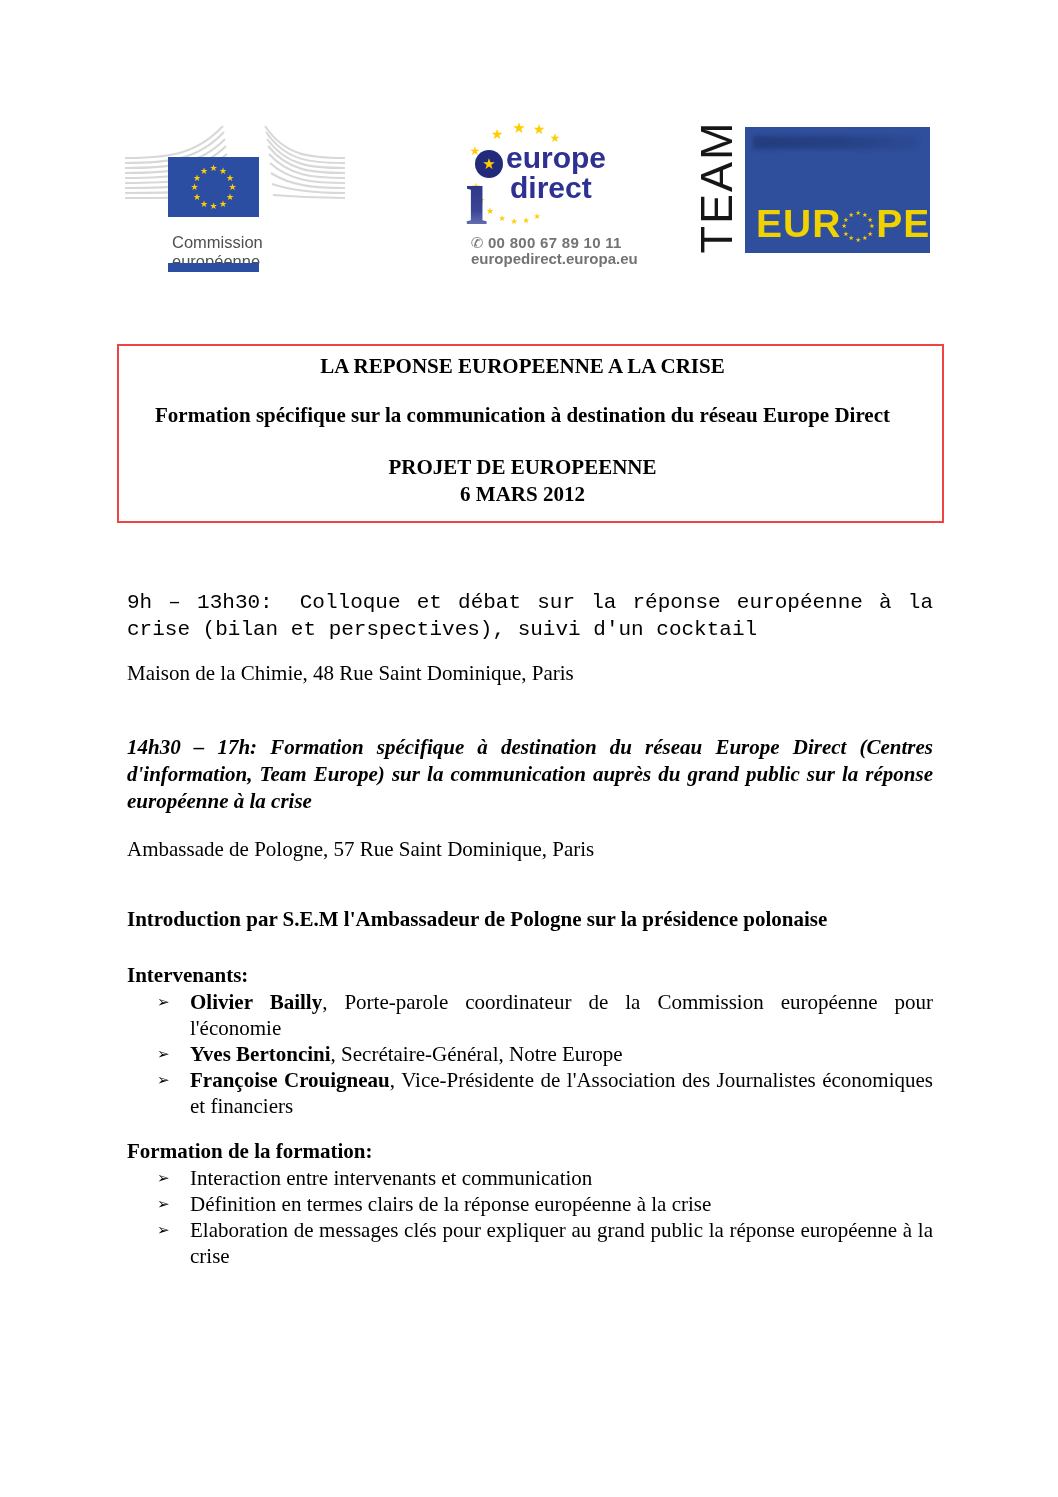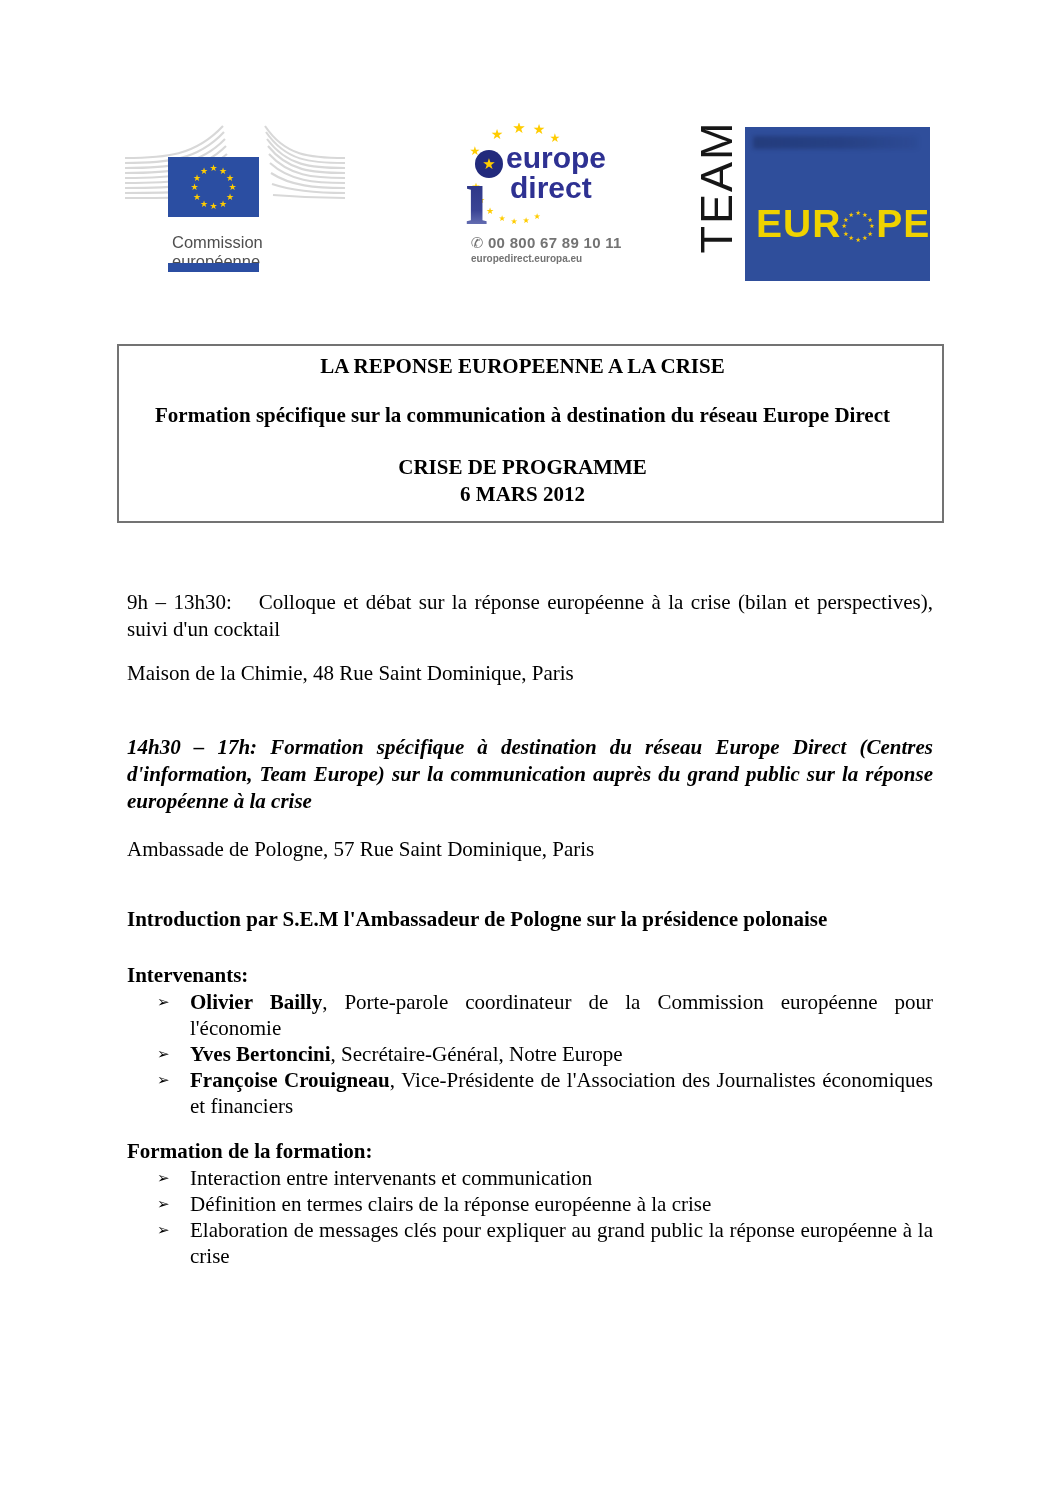--- a/index.html
+++ b/index.html
@@ -15,48 +15,48 @@
   
   .header{position:absolute;left:0;top:0;width:1058px;height:344px;}
   .ec-logo{position:absolute;left:125px;top:112px;width:220px;height:162px;}
   .ed-logo{position:absolute;left:465px;top:123px;width:190px;height:150px;}
   .ed-graphic{position:absolute;left:0;top:0;}
   .ed-contact{position:absolute;left:6px;top:112px;width:184px;
     font-family:"Liberation Sans","DejaVu Sans",sans-serif;
     color:#737373;font-weight:bold;line-height:15px;}
   .ed-phone{font-size:15px;letter-spacing:.3px;white-space:nowrap;}
   .ed-phone .ph-ic{font-family:"DejaVu Sans",sans-serif;font-weight:normal;font-size:15px;margin-right:4px;}
-  .ed-url{font-size:10px;}
+  .ed-url{font-size:15px;}
   .te-logo{position:absolute;left:688px;top:118px;width:245px;height:140px;}
   .te-vertical{position:absolute;left:0;top:0;width:56px;height:138px;
     display:flex;align-items:center;justify-content:center;}
   .te-vertical span{
     transform:rotate(-90deg);white-space:nowrap;
     font-family:"Liberation Sans","DejaVu Sans",sans-serif;
     font-size:45px;font-weight:500;letter-spacing:2px;color:#161616;}
-  .te-box{position:absolute;left:57px;top:9px;width:185px;height:154px;background:#2f4e9b;}
+  .te-box{position:absolute;left:57px;top:9px;width:185px;height:126px;background:#2f4e9b;}
   .te-watermark{position:absolute;left:8px;top:9px;width:165px;height:13px;
     background:linear-gradient(90deg,rgba(10,20,55,.30),rgba(10,20,55,.22) 55%,rgba(10,20,55,.05));
     filter:blur(2px);border-radius:2px;}
   .te-word{position:absolute;left:11px;top:78px;display:flex;align-items:center;
     font-family:"Liberation Sans","DejaVu Sans",sans-serif;
     font-size:39px;font-weight:bold;color:#efd200;letter-spacing:1px;line-height:38px;}
   .te-word svg{margin:0 -1px;}
   
   .title-box{
     position:absolute;left:117px;top:344px;width:827px;box-sizing:border-box;
-    border:2px solid #737373;text-align:center;
+    border:2px solid #ef4444;text-align:center;
     padding:7px 26px 13px 10px;font-weight:bold;font-size:21px;line-height:27px;}
   .title-box p{margin:0;}
   .tb-title{margin-bottom:22px !important;}
   .tb-sub{margin-bottom:25px !important;}
   
   .content{position:absolute;left:127px;top:497px;width:806px;font-size:21px;line-height:27px;}
   .content p{margin:0;text-align:justify;}
-  .p-morning{margin-top:92px !important;}
+  .p-morning{margin-top:92px !important;font-family:Liberation Mono, monospace;}
   .tabgap{display:inline-block;width:27px;}
   .venue1{margin-top:17px !important;}
   .p-afternoon{margin-top:47px !important;font-weight:bold;font-style:italic;}
   .venue2{margin-top:21px !important;}
   .intro{margin-top:43px !important;font-weight:bold;text-align:left;}
   .list-heading{margin-top:29px !important;font-weight:bold;text-align:right;}
   .obj-heading{margin-top:19px !important;}
   ul.doclist{list-style:none;margin:0;padding:0;}
   ul.doclist li{
     position:relative;padding-left:63px;line-height:26px;text-align:justify;}
@@ -182,21 +182,21 @@
             </svg>
             <span>PE</span>
         </div>
       </div>
     </div>
   </div>
 
   <div class="title-box">
     <p class="tb-title">LA REPONSE EUROPEENNE A LA CRISE</p>
     <p class="tb-sub">Formation spécifique sur la communication à destination du réseau Europe Direct</p>
-    <p>CRISE DE PROGRAMME</p>
+    <p>PROJET DE EUROPEENNE</p>
     <p>6 MARS 2012</p>
   </div>
 
   <div class="content">
 
     <p class="p-morning"><span>9h – 13h30:</span><span class="tabgap"></span><span>Colloque et débat sur la réponse européenne à la crise (bilan et perspectives), suivi d'un cocktail</span></p>
 
     <p class="venue1">Maison de la Chimie, 48 Rue Saint Dominique, Paris</p>
 
     <p class="p-afternoon">14h30 – 17h: Formation spécifique à destination du réseau Europe Direct (Centres d'information, Team Europe) sur la communication auprès du grand public sur la réponse européenne à la crise</p>

